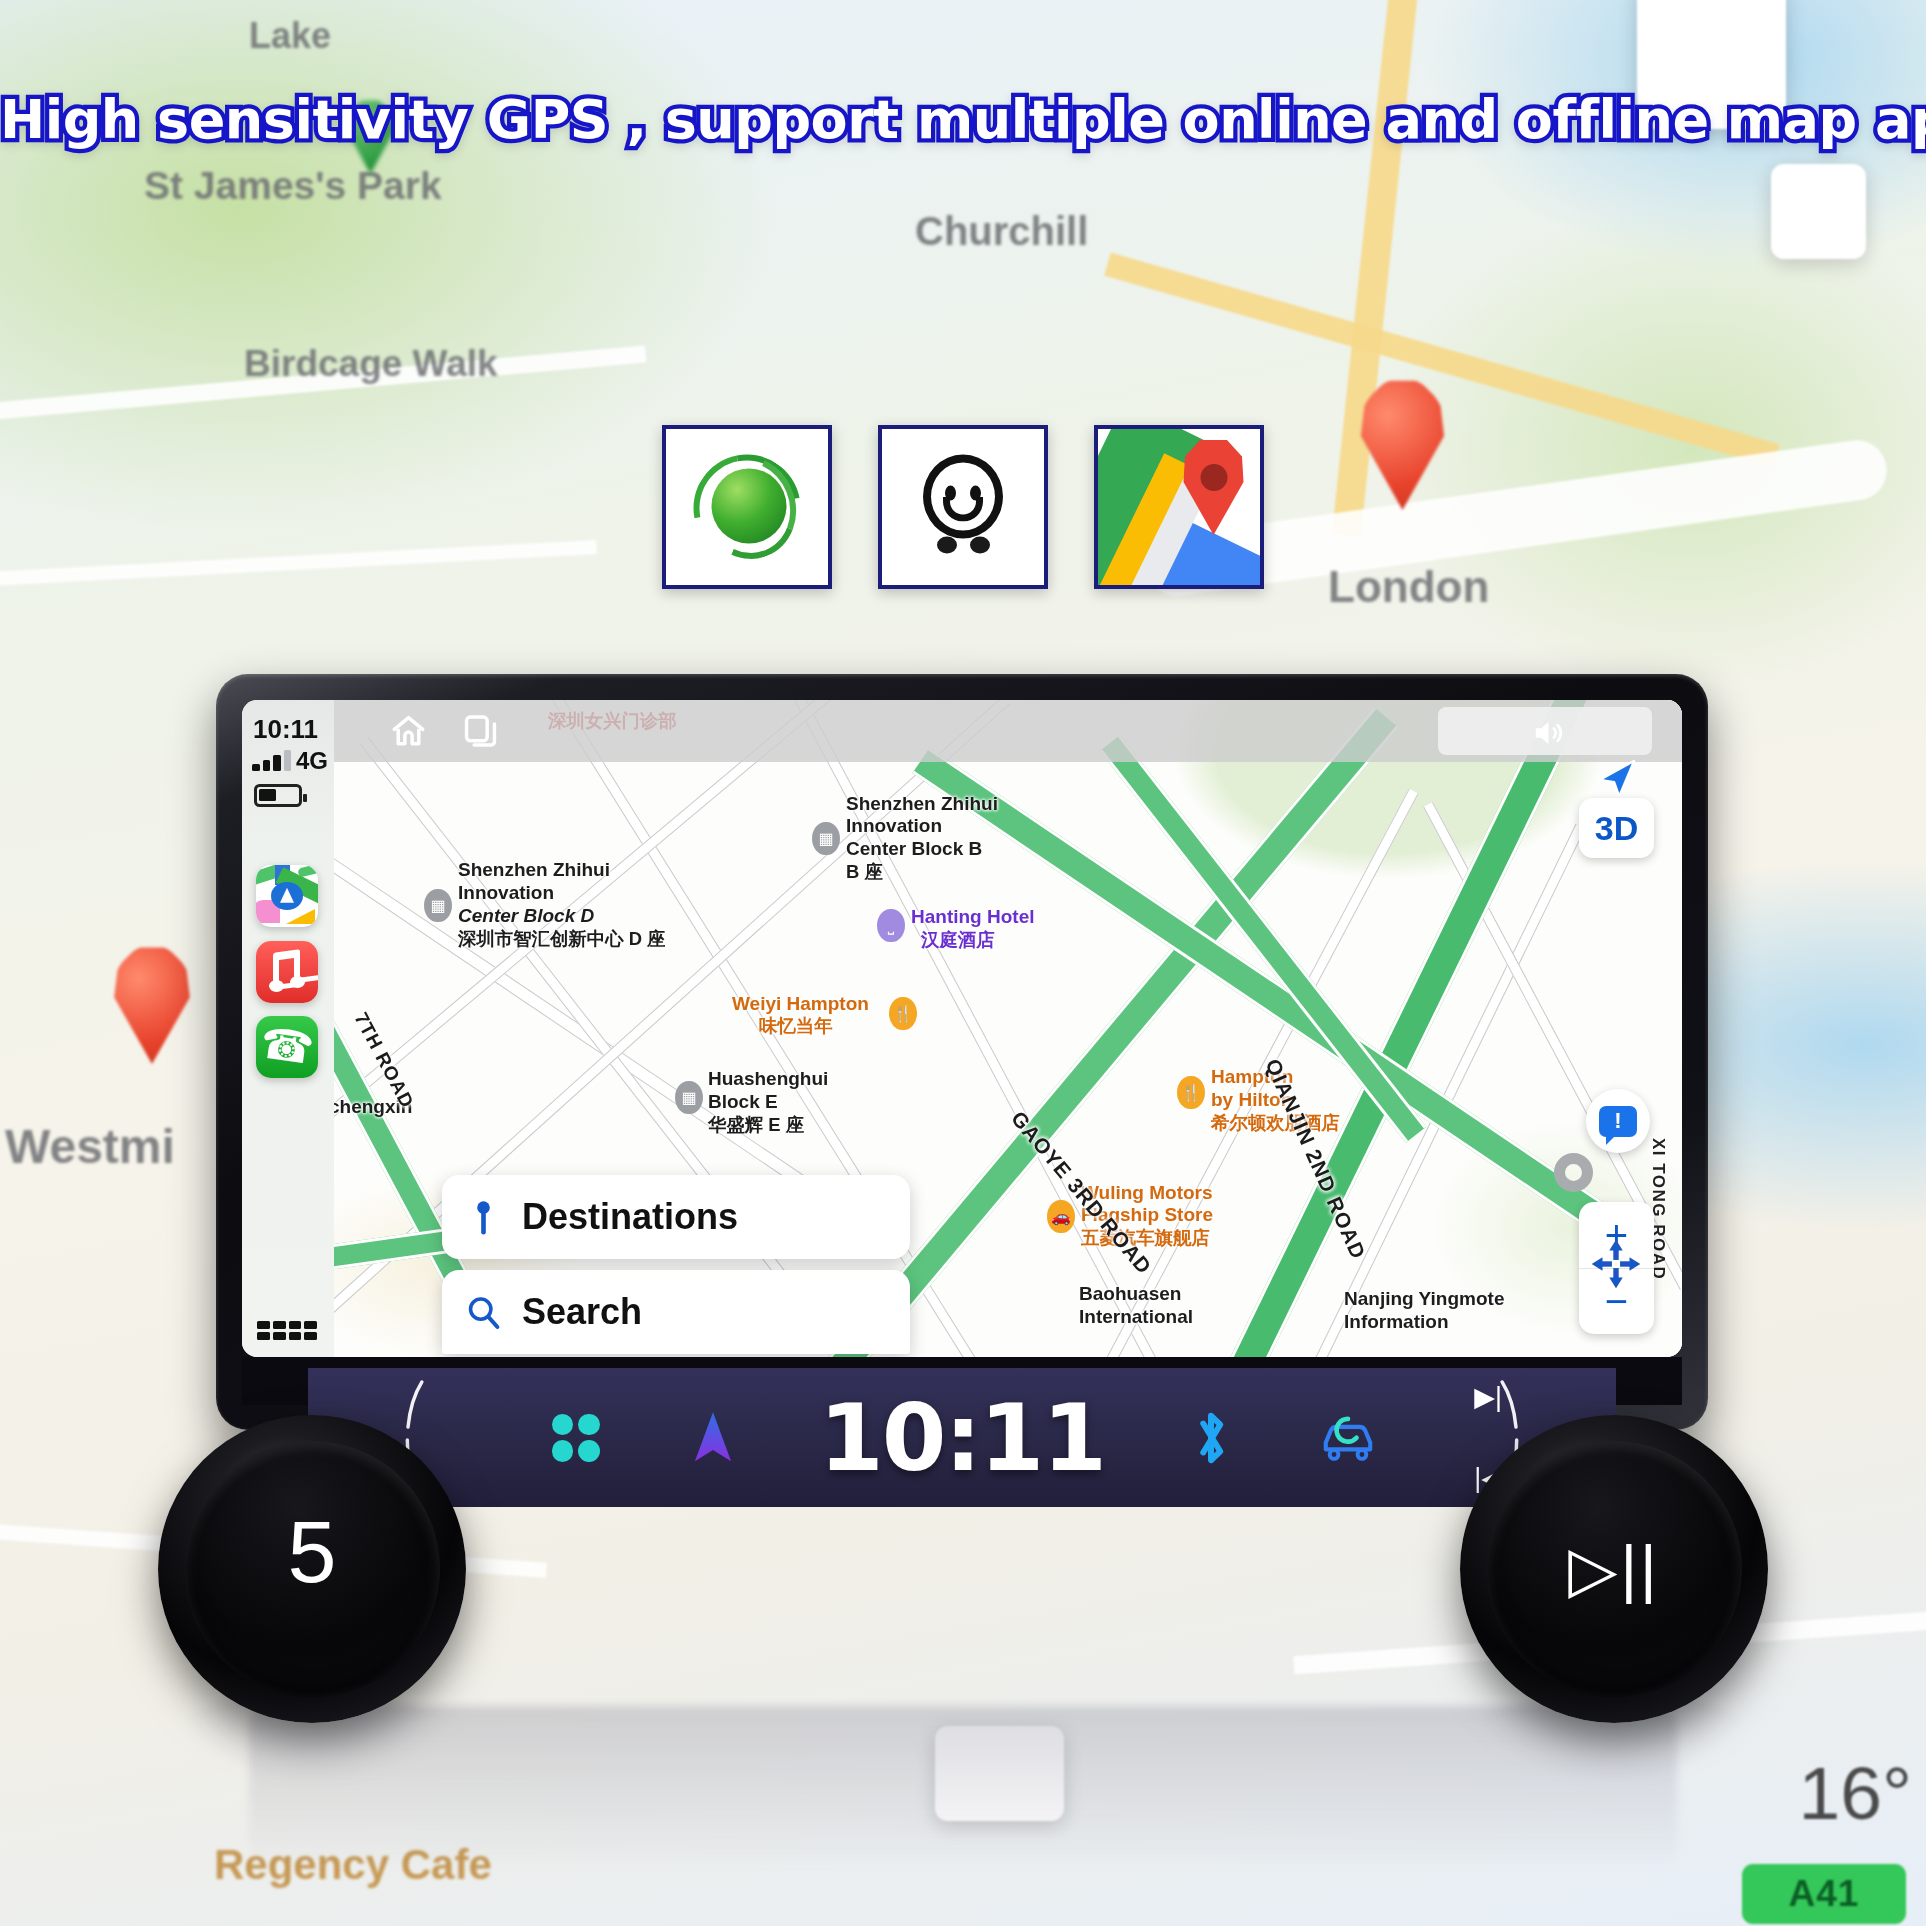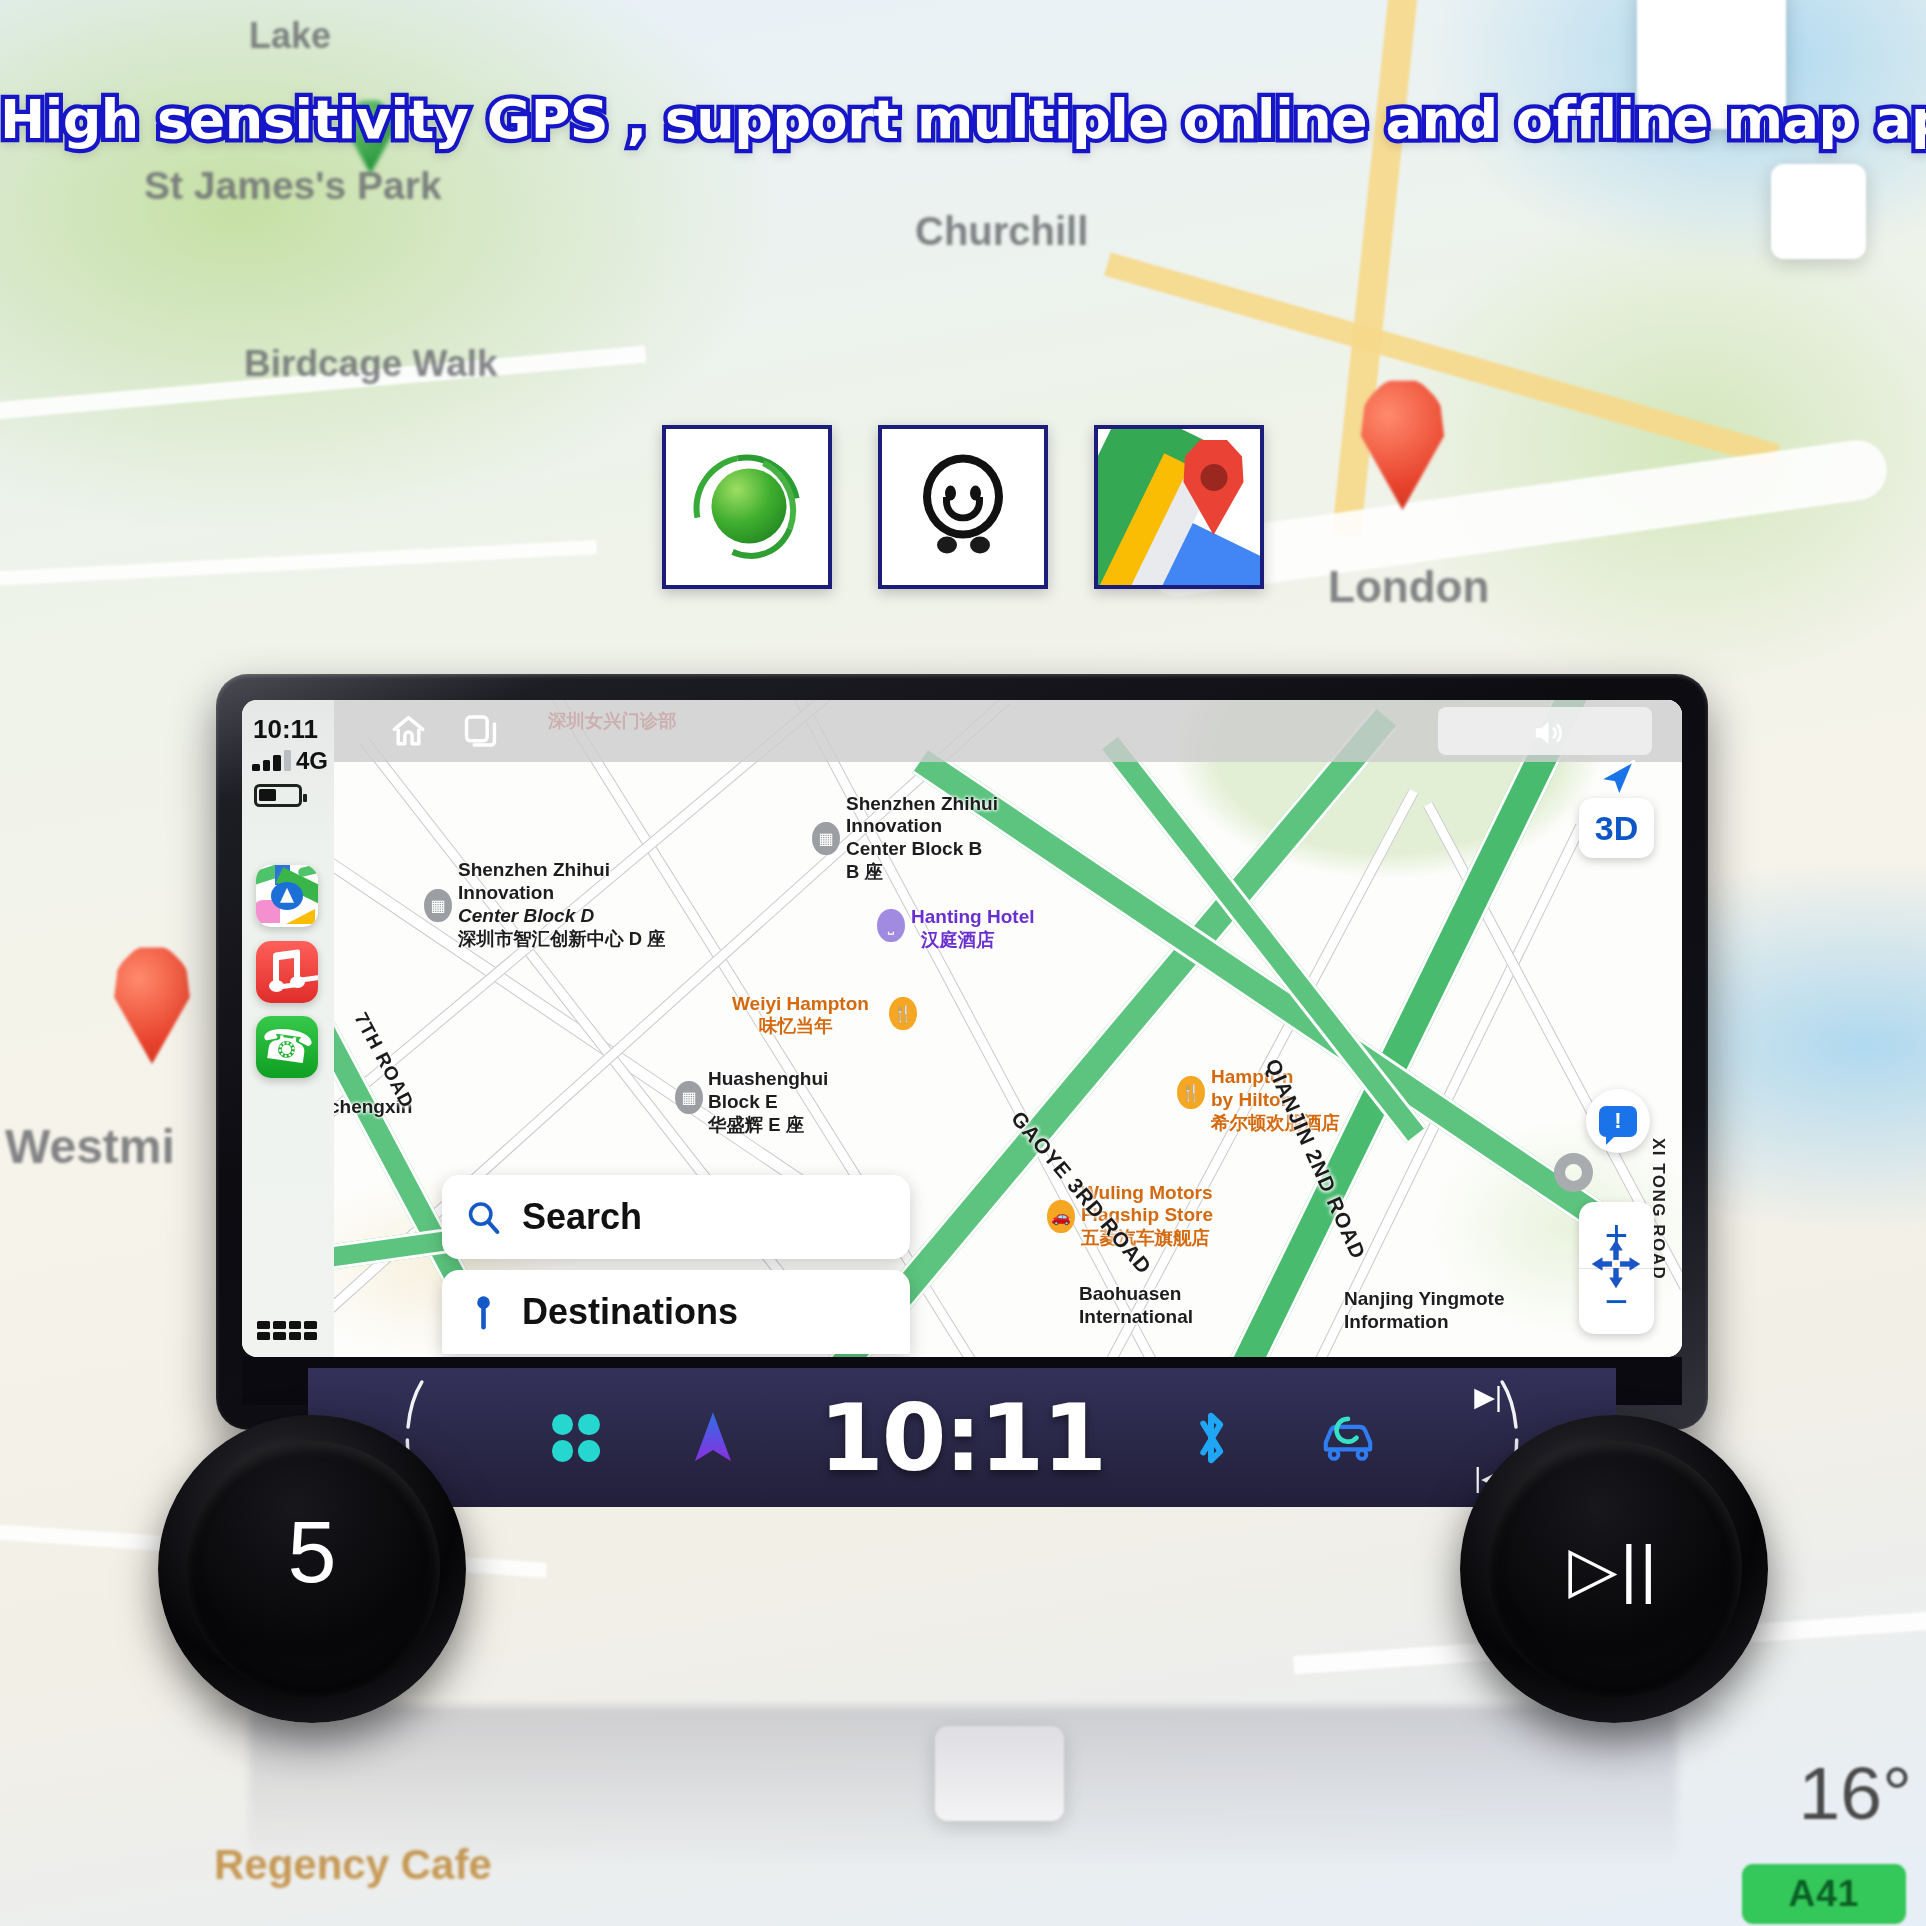--- a/index.html
+++ b/index.html
@@ -469,31 +469,31 @@
         </svg>
 
         <div id="ctrlStack">
           <div class="row">+</div>
           <div class="row">−</div>
         </div>
 
         <div id="searchPanel">
           <div class="spRow">
             <svg width="37" height="37" viewBox="0 0 24 24">
+              <circle cx="12" cy="5.6" r="4.1" fill="#1558c8"></circle>
+              <path d="M12 8.6 V21.6" stroke="#1558c8" stroke-width="3" stroke-linecap="round"></path>
+            </svg>
+            <span class="lbl">Destinations</span>
+          </div>
+          <div class="spRow">
+            <svg width="37" height="37" viewBox="0 0 24 24">
               <circle cx="10.2" cy="9.8" r="6.6" fill="none" stroke="#1558c8" stroke-width="2.3"></circle>
               <path d="M15.2 14.8 L21 21.4" stroke="#1558c8" stroke-width="2.6" stroke-linecap="round"></path>
             </svg>
             <span class="lbl">Search</span>
-          </div>
-          <div class="spRow">
-            <svg width="37" height="37" viewBox="0 0 24 24">
-              <circle cx="12" cy="5.6" r="4.1" fill="#1558c8"></circle>
-              <path d="M12 8.6 V21.6" stroke="#1558c8" stroke-width="3" stroke-linecap="round"></path>
-            </svg>
-            <span class="lbl">Destinations</span>
           </div>
         </div>
       </div>
 
       <div id="sidebar">
         <div id="statusTime">10:11</div>
         <div id="signal">
             <b></b>
             <b></b>
             <b></b>

